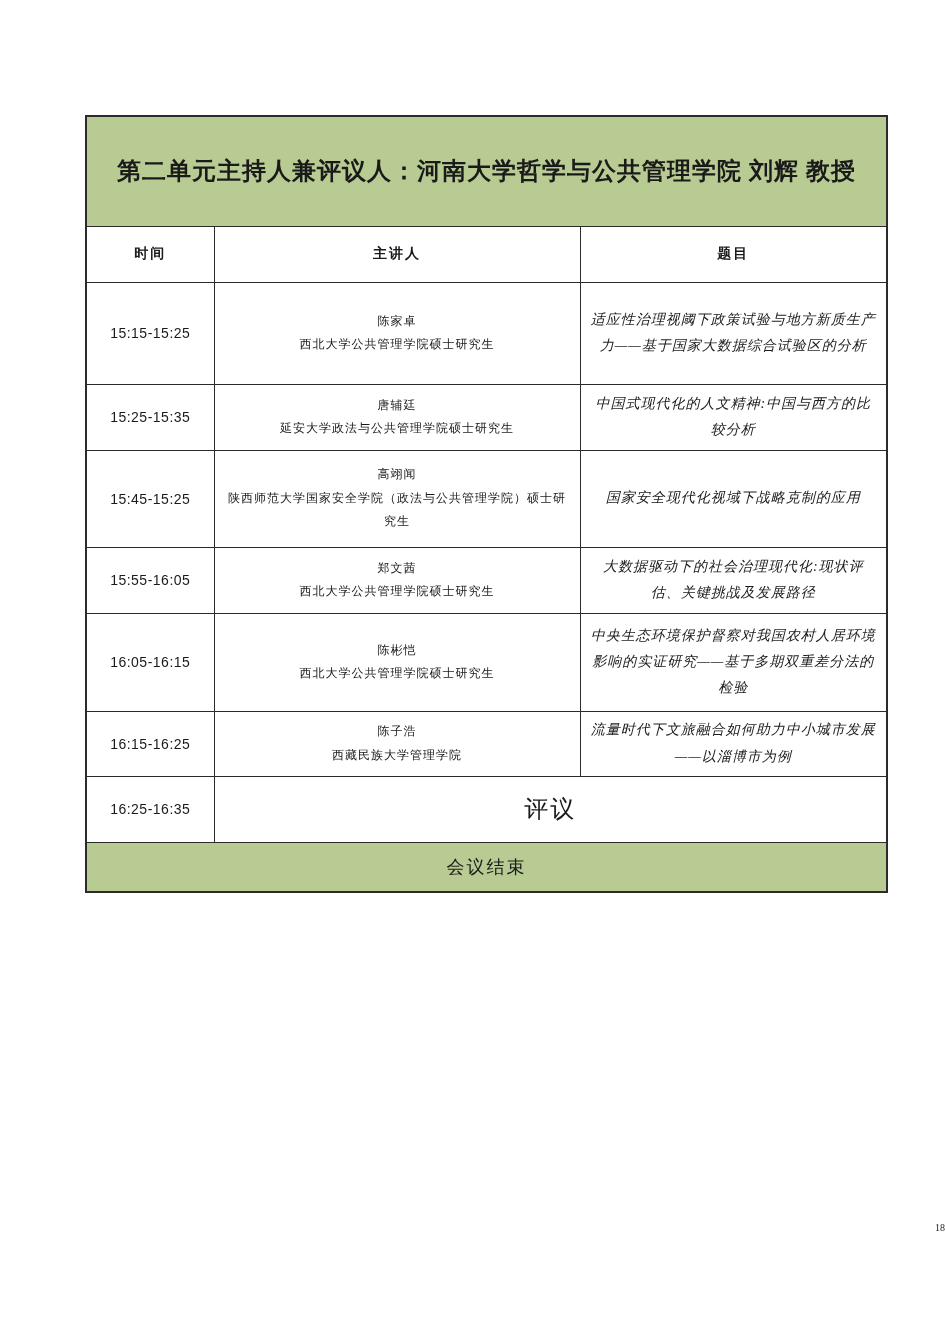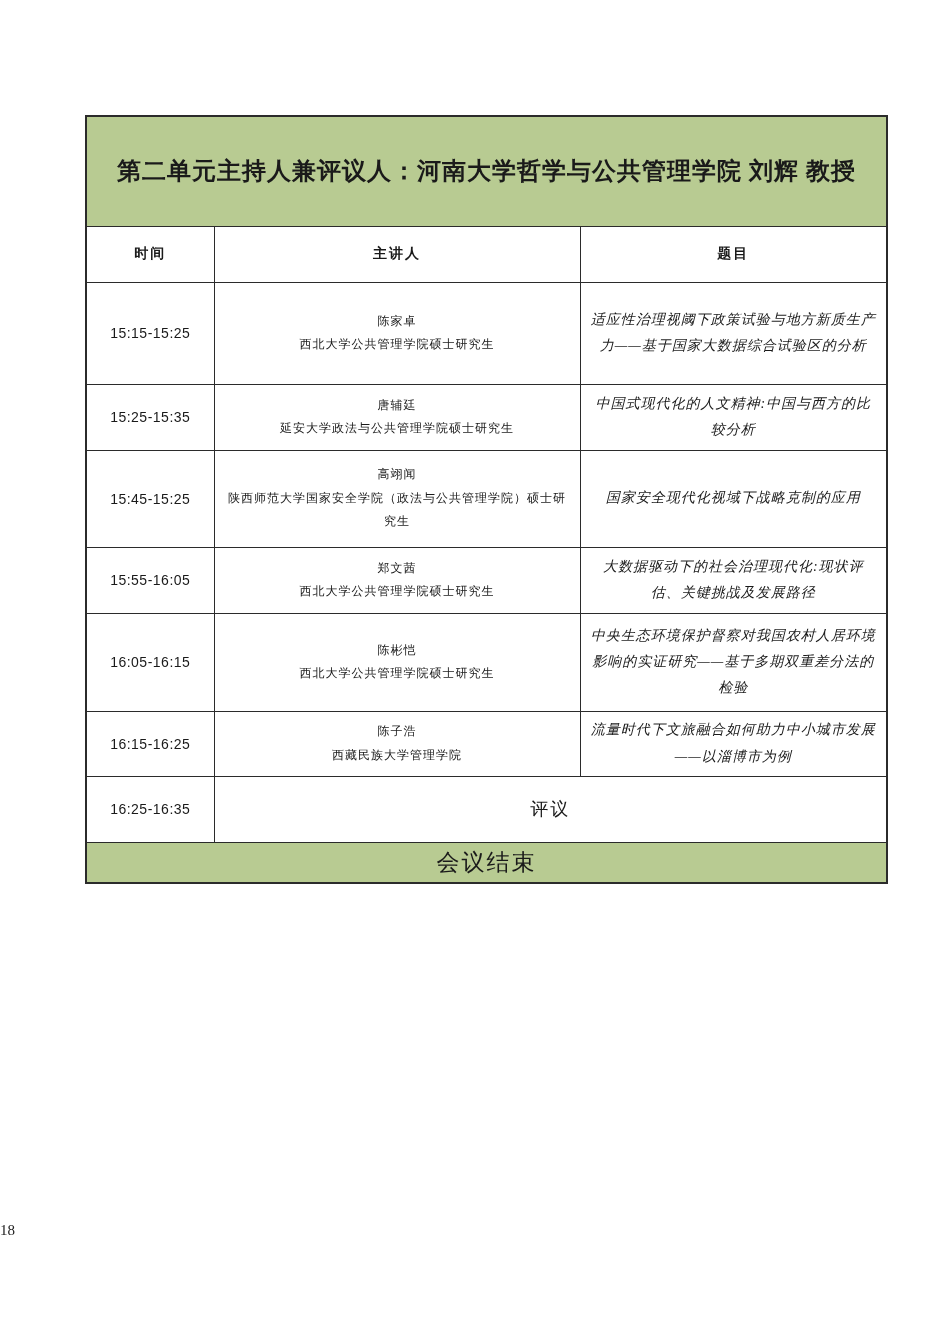--- a/index.html
+++ b/index.html
@@ -68,34 +68,34 @@
     font-style: italic;
   }
   tr.h-r1 { height: 102px; }
   tr.h-r2 { height: 66px; }
   tr.h-r3 { height: 65px; }
   tr.h-r4 { height: 97px; }
   tr.h-r5 { height: 66px; }
   tr.h-r6 { height: 98px; }
   tr.h-r7 { height: 65px; }
   tr.h-r8 { height: 66px; }
-  .review-cell { font-size: 18px; letter-spacing: 2px; }
+  .review-cell { font-size: 24px; letter-spacing: 2px; }
   .closing-cell {
     background: #b8cb92 !important;
-    height: 38px;
-    font-size: 23px;
+    height: 50px;
+    font-size: 18px;
     letter-spacing: 2px;
   }
   .page-number {
     position: absolute;
     top: 1222px;
     left: 0;
     width: 945px;
-    text-align: left;
-    font-size: 15px;
+    text-align: right;
+    font-size: 10px;
     font-family: "Liberation Serif", serif;
     color: #222;
   }
 </style>
 </head>
 <body>
 
 <div class="sheet">
   <table class="schedule">
     <colgroup>

